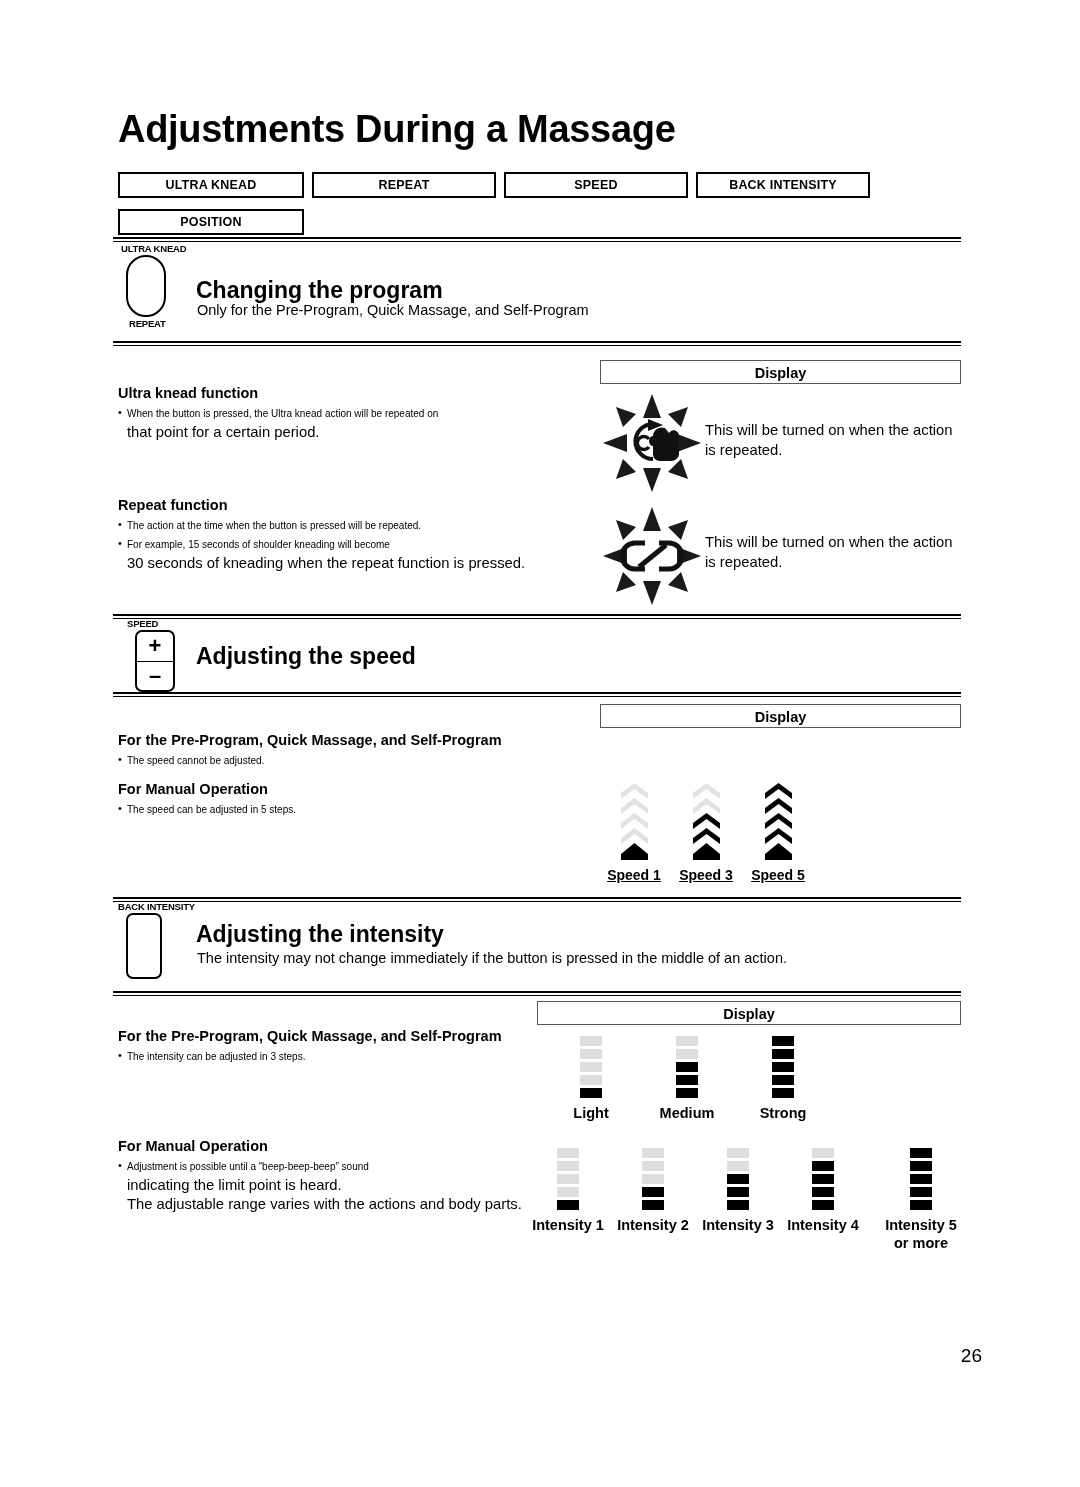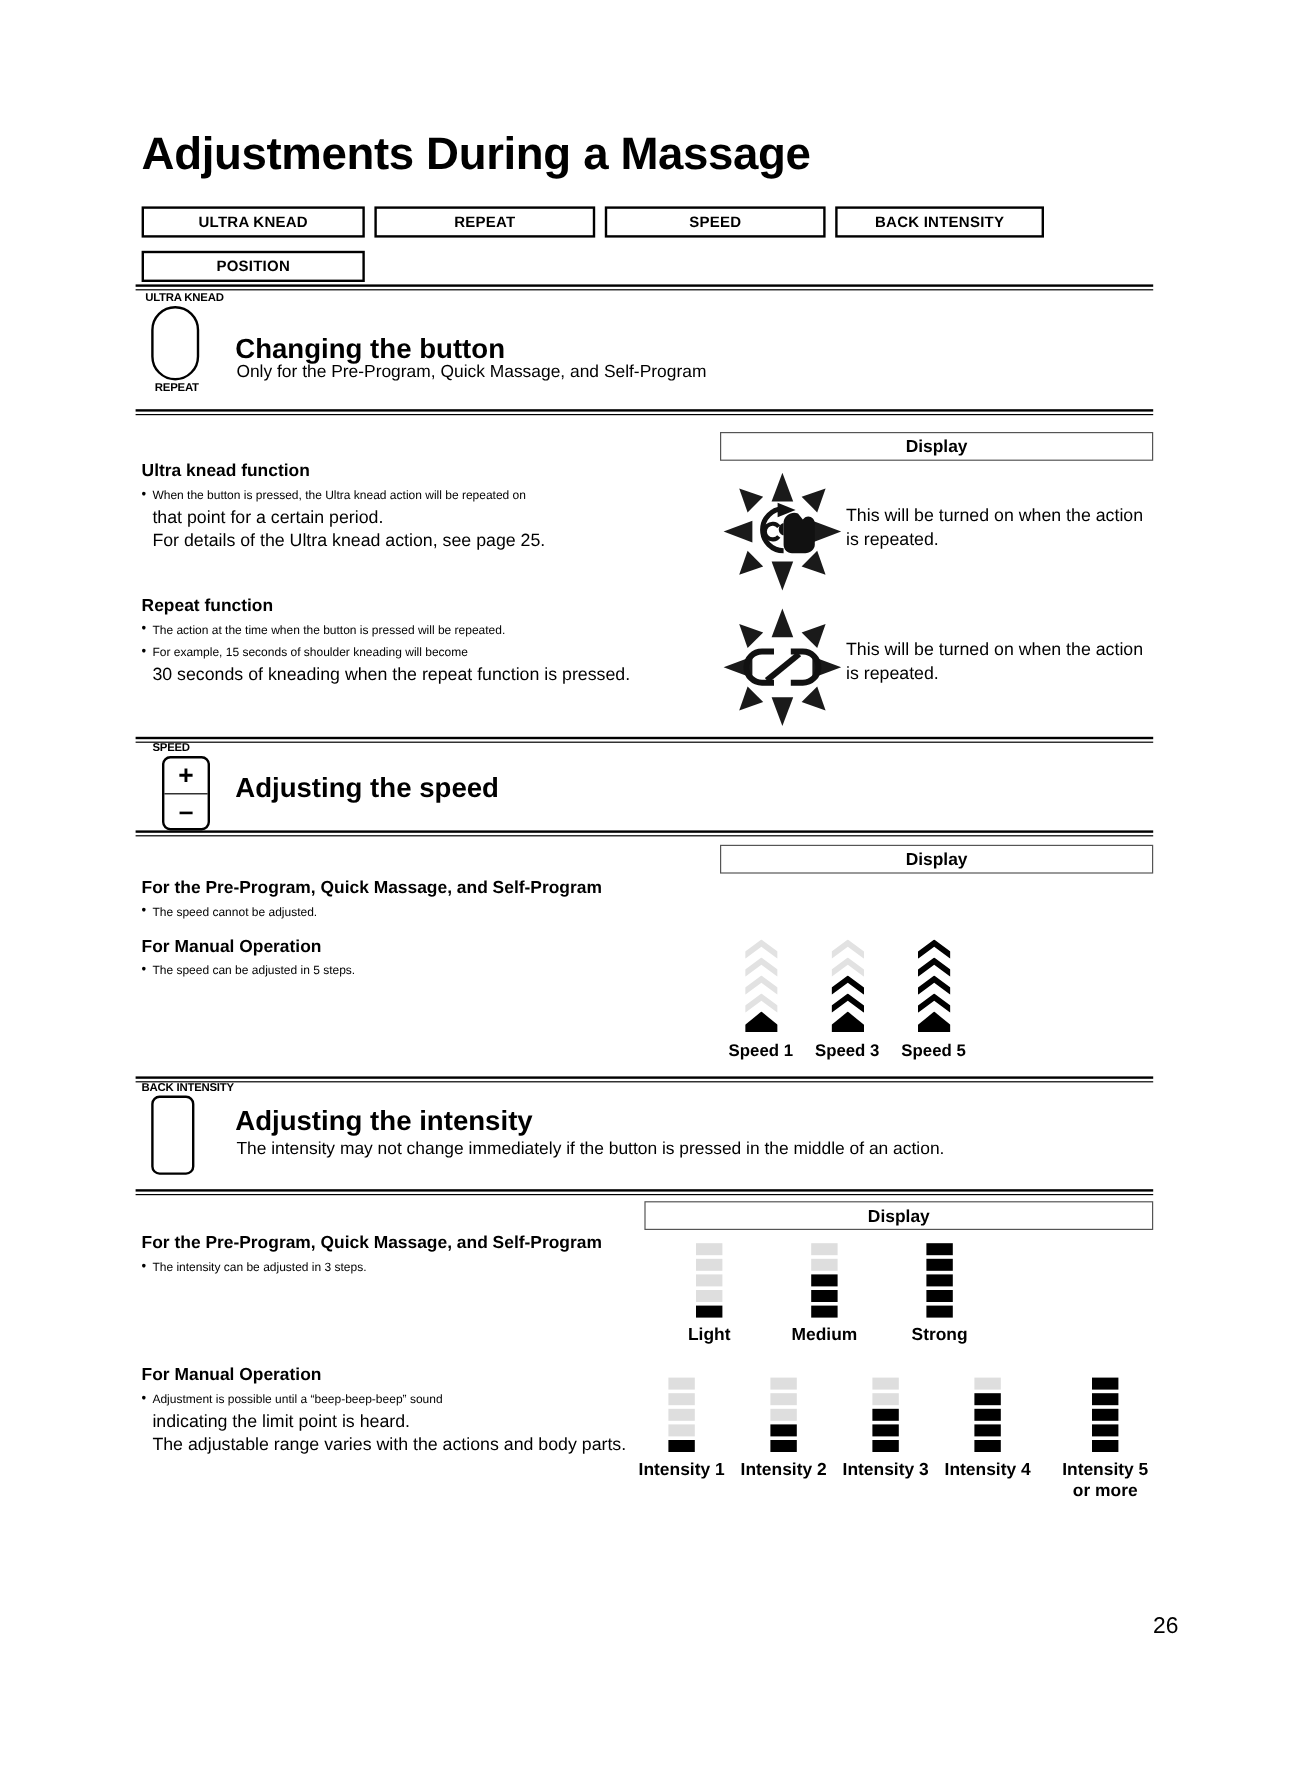--- a/index.html
+++ b/index.html
@@ -183,20 +183,21 @@
     display: flex;
     flex-direction: column;
     align-items: center;
   }
   .speed-col .chev-stack { height: 78px; display: flex; flex-direction: column; justify-content: flex-end; }
   .speed-col .cap {
     font-size: 14px;
     font-weight: bold;
     margin-top: 7px;
     white-space: nowrap;
+    text-decoration: underline;
   }
 
   
   .int-wrap { position: absolute; display: flex; }
   .int-col {
     display: flex;
     flex-direction: column;
     align-items: center;
   }
   .int-col .bars {
@@ -245,32 +246,31 @@
   </div>
 
   <div class="rule-double" style="top:237px"></div>
 
   <div class="btn-group" style="left:121px; top:243px">
     <div class="btn-mini-label">ULTRA KNEAD</div>
     <div class="pill-btn"></div>
     <div class="btn-mini-label" style="margin-left:8px">REPEAT</div>
   </div>
 
-  <div class="sec-heading" style="left:196px; top:277px">Changing the button</div>
+  <div class="sec-heading" style="left:196px; top:277px">Changing the program</div>
   <div class="sec-sub" style="left:197px; top:302px">Only for the Pre-Program, Quick Massage, and Self-Program</div>
 
   <div class="rule-double" style="top:341px"></div>
 
   <div class="display-box" style="left:600px; top:360px; width:361px">Display</div>
 
   <div class="txt-block" style="left:118px; top:385px; width:480px">
     <div class="txt-h">Ultra knead function</div>
     <div class="txt-li">When the button is pressed, the Ultra knead action will be repeated on</div>
     <div class="txt-cont">that point for a certain period.</div>
-    <div class="txt-cont">For details of the Ultra knead action, see page 25.</div>
   </div>
 
   <div class="radiate" style="left:601px; top:392px">
     <svg width="102" height="102" viewBox="0 0 102 102" aria-hidden="true">
       <g fill="#1a1a1a">
 
         <polygon points="51,2 60,26 42,26"></polygon>
         <polygon points="51,100 60,76 42,76"></polygon>
         <polygon points="2,51 26,42 26,60"></polygon>
         <polygon points="100,51 76,42 76,60"></polygon>

